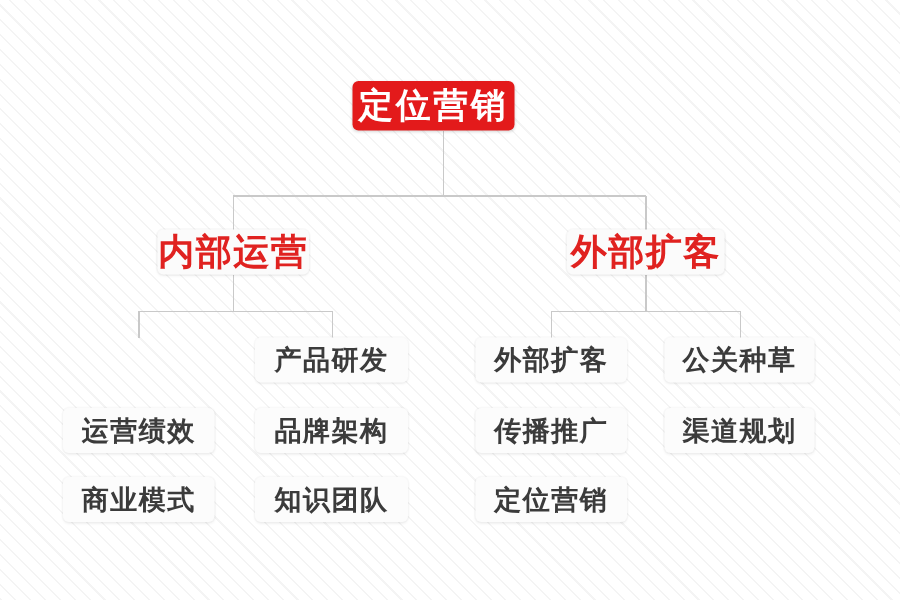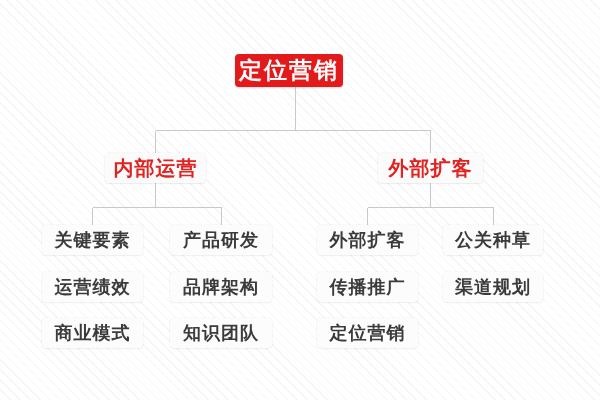--- a/index.html
+++ b/index.html
@@ -38,21 +38,21 @@
     color: #ffffff;
     font-weight: bold;
     font-size: 23px;
     letter-spacing: 2px;
     box-shadow: 0 1px 2px rgba(0,0,0,0.15);
   }
   .branch {
     background: #fbfbfb;
     color: #e02220;
     font-weight: bold;
-    font-size: 20px;
+    font-size: 24px;
     letter-spacing: 1px;
     box-shadow: 0 0 0 1px rgba(0,0,0,0.025), 0 1px 2px rgba(0,0,0,0.06);
   }
   .leaf {
     background: #fcfcfc;
     color: #3b3b3b;
     font-weight: bold;
     font-size: 18px;
     letter-spacing: 1px;
     box-shadow: 0 0 0 1px rgba(0,0,0,0.02), 0 1px 2px rgba(0,0,0,0.05);
@@ -85,23 +85,20 @@
     <span>定位营销</span>
   </div>
 
   <div class="node branch" style="left:105px; top:153px; width:101px; height:30px;">
     <span>内部运营</span>
   </div>
   <div class="node branch" style="left:378px; top:153px; width:105px; height:30px;text-align:center;">
     <span>外部扩客</span>
   </div>
 
-  <div class="node leaf" style="left:42px; top:225px; width:101px; height:30px;">
-    <span>关键要素</span>
-  </div>
   <div class="node leaf" style="left:170px; top:225px; width:102px; height:30px;">
     <span>产品研发</span>
   </div>
   <div class="node leaf" style="left:42px; top:272px; width:101px; height:30px;">
     <span>运营绩效</span>
   </div>
   <div class="node leaf" style="left:170px; top:272px; width:102px; height:30px;">
     <span>品牌架构</span>
   </div>
   <div class="node leaf" style="left:42px; top:318px; width:101px; height:30px;justify-content:center;">

